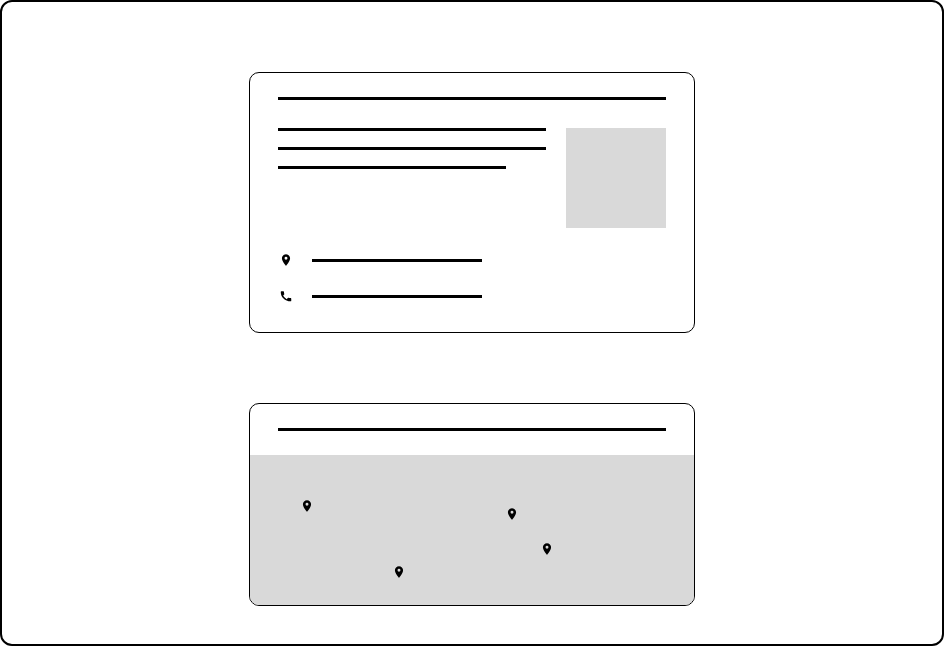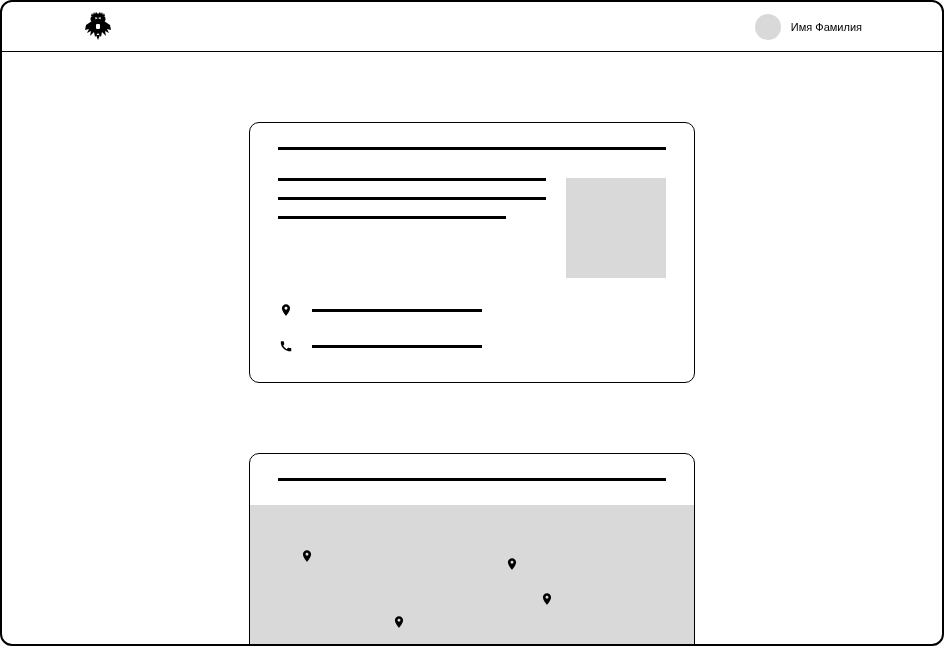--- a/index.html
+++ b/index.html
@@ -126,38 +126,20 @@
       position: absolute;
       width: 14px;
       height: 18px;
     }
   </style>
 </head>
 <body>
 
 <div class="outer-frame">
 
-  <div class="header">
-    <div class="logo">
-      <svg viewBox="0 0 64 64">
-        <g fill="#000">
-          <path d="M32 6 L28 2 L26 6 L24 2 L22 8 L20 4 L18 10 L32 14 L46 10 L44 4 L42 8 L40 2 L38 6 L36 2 Z"></path>
-          <ellipse cx="22" cy="16" rx="5" ry="6"></ellipse>
-          <ellipse cx="42" cy="16" rx="5" ry="6"></ellipse>
-          <path d="M32 14 L20 20 L8 28 L6 38 L14 36 L10 44 L18 40 L16 50 L24 42 L26 52 L32 44 L38 52 L40 42 L48 50 L46 40 L54 44 L50 36 L58 38 L56 28 L44 20 Z"></path>
-          <rect x="28" y="26" width="8" height="10" rx="2" fill="#fff"></rect>
-          <path d="M28 48 L32 58 L36 48 Z"></path>
-        </g>
-      </svg>
-    </div>
-    <div class="user-info">
-      <div class="avatar"></div>
-      <span class="username">Имя Фамилия</span>
-    </div>
-  </div>
 
   <div class="content">
 
     <div class="card card-a">
       <div class="title-line"></div>
       <div class="body-row">
         <div class="text-lines">
           <div class="text-line" style="width:100%"></div>
           <div class="text-line" style="width:100%"></div>
           <div class="text-line" style="width:85%"></div>

